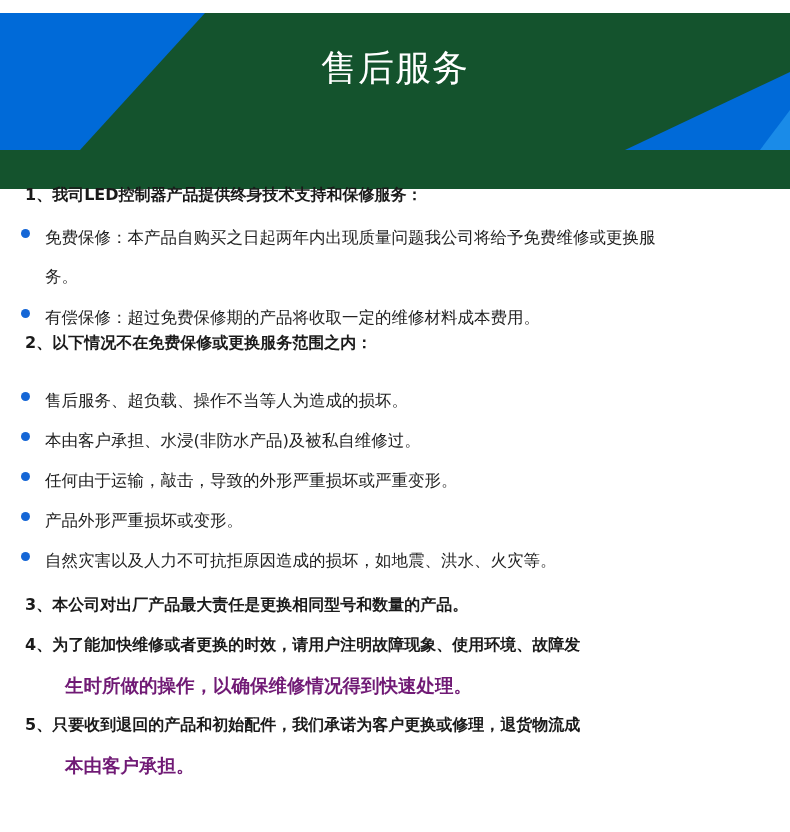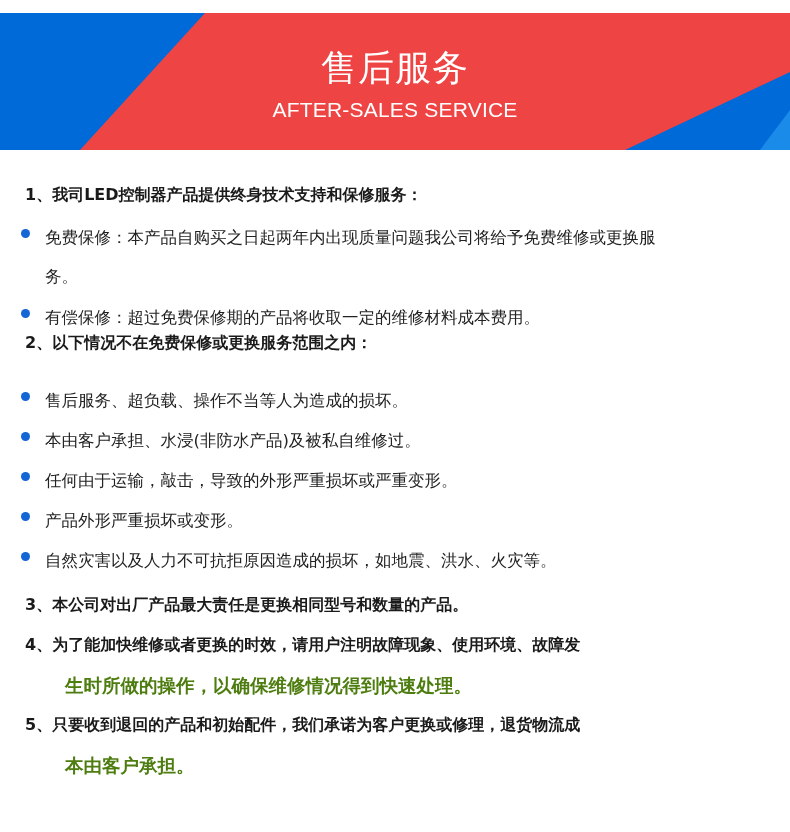--- a/index.html
+++ b/index.html
@@ -13,22 +13,22 @@
       position: relative;
       overflow: hidden;
       font-family: "DejaVu Sans", "Liberation Sans", sans-serif;
       color: #1a1a1a;
     }
     .banner {
       position: absolute;
       left: 0;
       top: 13px;
       width: 790px;
-      height: 137px;
-      background: #ef4444;
+      height: 176px;
+      background: #14532d;
       overflow: hidden;
     }
     .banner svg.bg {
       position: absolute;
       left: 0;
       top: 0;
     }
     .banner-title {
       position: absolute;
       left: 0;
@@ -68,21 +68,21 @@
       left: 25px;
       font-size: 16px;
       font-weight: bold;
       color: #1a1a1a;
       line-height: 26px;
     }
     .heading-cont {
       left: 65px;
       font-size: 18.5px;
       font-weight: bold;
-      color: #4d7c0f;
+      color: #701a75;
       line-height: 26px;
     }
     .bullet-text {
       left: 45px;
       font-size: 16.5px;
       color: #222222;
       line-height: 24px;
     }
     .bullet-dot {
       position: absolute;
@@ -96,21 +96,20 @@
 </head>
 <body>
 
 <div class="banner">
   <svg class="bg" width="790" height="137" viewBox="0 0 790 137">
     <polygon points="0,0 205,0 80,137 0,137" fill="#006ad8"></polygon>
     <polygon points="625,137 790,59 790,137" fill="#006ad8"></polygon>
     <polygon points="760,137 790,97 790,137" fill="#1a8be8"></polygon>
   </svg>
   <div class="banner-title">售后服务</div>
-  <div class="banner-subtitle">AFTER-SALES SERVICE</div>
 </div>
 
 <div class="content">
 
   <div class="line heading" style="top:182px;">1、我司LED控制器产品提供终身技术支持和保修服务：</div>
 
   <span class="bullet-dot" style="top:229px;"></span>
   <div class="line bullet-text" style="top:226px;">免费保修：本产品自购买之日起两年内出现质量问题我公司将给予免费维修或更换服</div>
   <div class="line bullet-text" style="top:265px;">务。</div>
 

